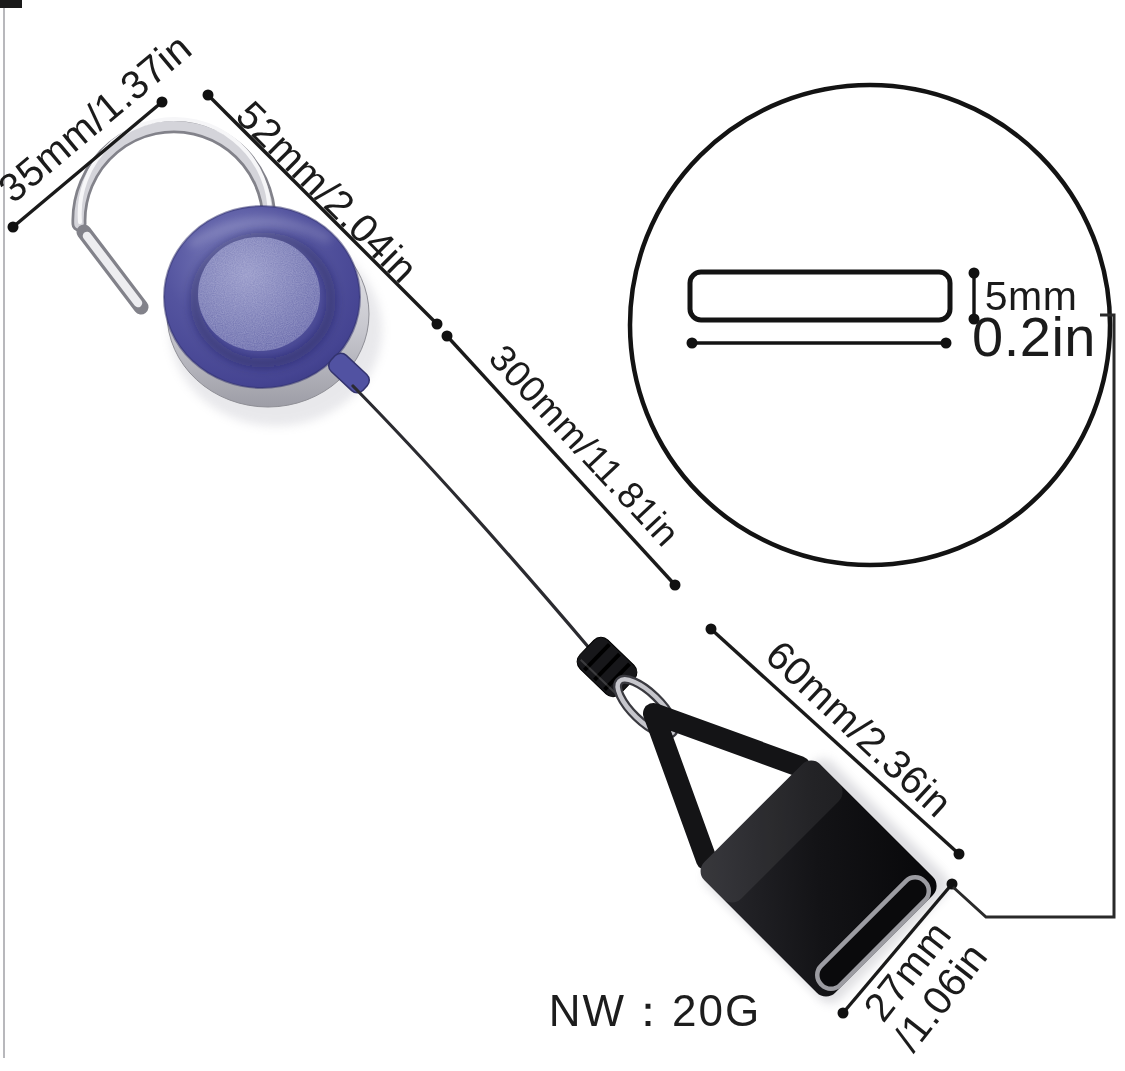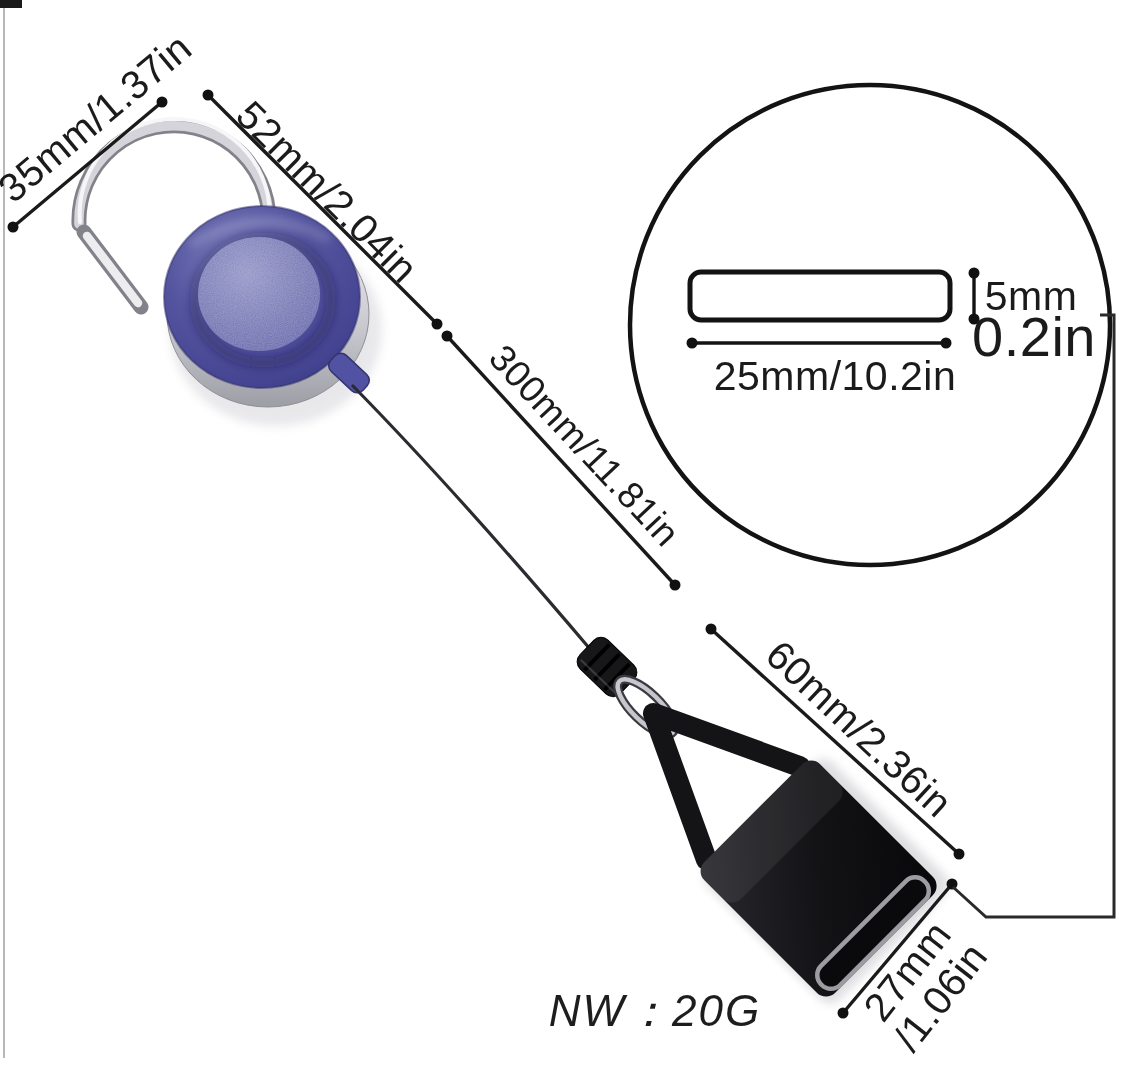--- a/index.html
+++ b/index.html
@@ -19,21 +19,20 @@
     font-weight:400;
     letter-spacing:0.5px;
   }
   .dim-label .stack-line { display:block; text-align:center; line-height:1.06; }
   .nw-label {
     position:absolute;
     color:#1d1d1d;
     white-space:nowrap;
     transform:translate(-50%,-50%);
     letter-spacing:2px;
-    font-style:italic;
   }
 </style>
 </head>
 <body>
 
 <div class="stage">
 
   <svg class="art" viewBox="0 0 1125 1071">
     <defs>
       <linearGradient id="metalG" x1="0" y1="0" x2="0" y2="1">
@@ -169,17 +168,16 @@
 
   <div class="dim-label" style="left:924px; top:984px; font-size:40px; transform:translate(-50%,-50%) rotate(-52deg);">
     <span class="stack-line">27mm</span>
     <span class="stack-line">/1.06in</span>
   </div>
 
   <div class="dim-label" style="left:1031px; top:296px; font-size:41px; transform:translate(-50%,-50%);">5mm</div>
 
   <div class="dim-label" style="left:1034px; top:336px; font-size:56px; transform:translate(-50%,-50%);">0.2in</div>
 
-  <div class="dim-label" style="left:835px; top:376px; font-size:41px; transform:translate(-50%,-50%);">25mm/10.2in</div>
 
   <div class="nw-label" style="left:655px; top:1011px; font-size:44px;">NW：20G</div>
 
 </div>
 
 </body></html>

